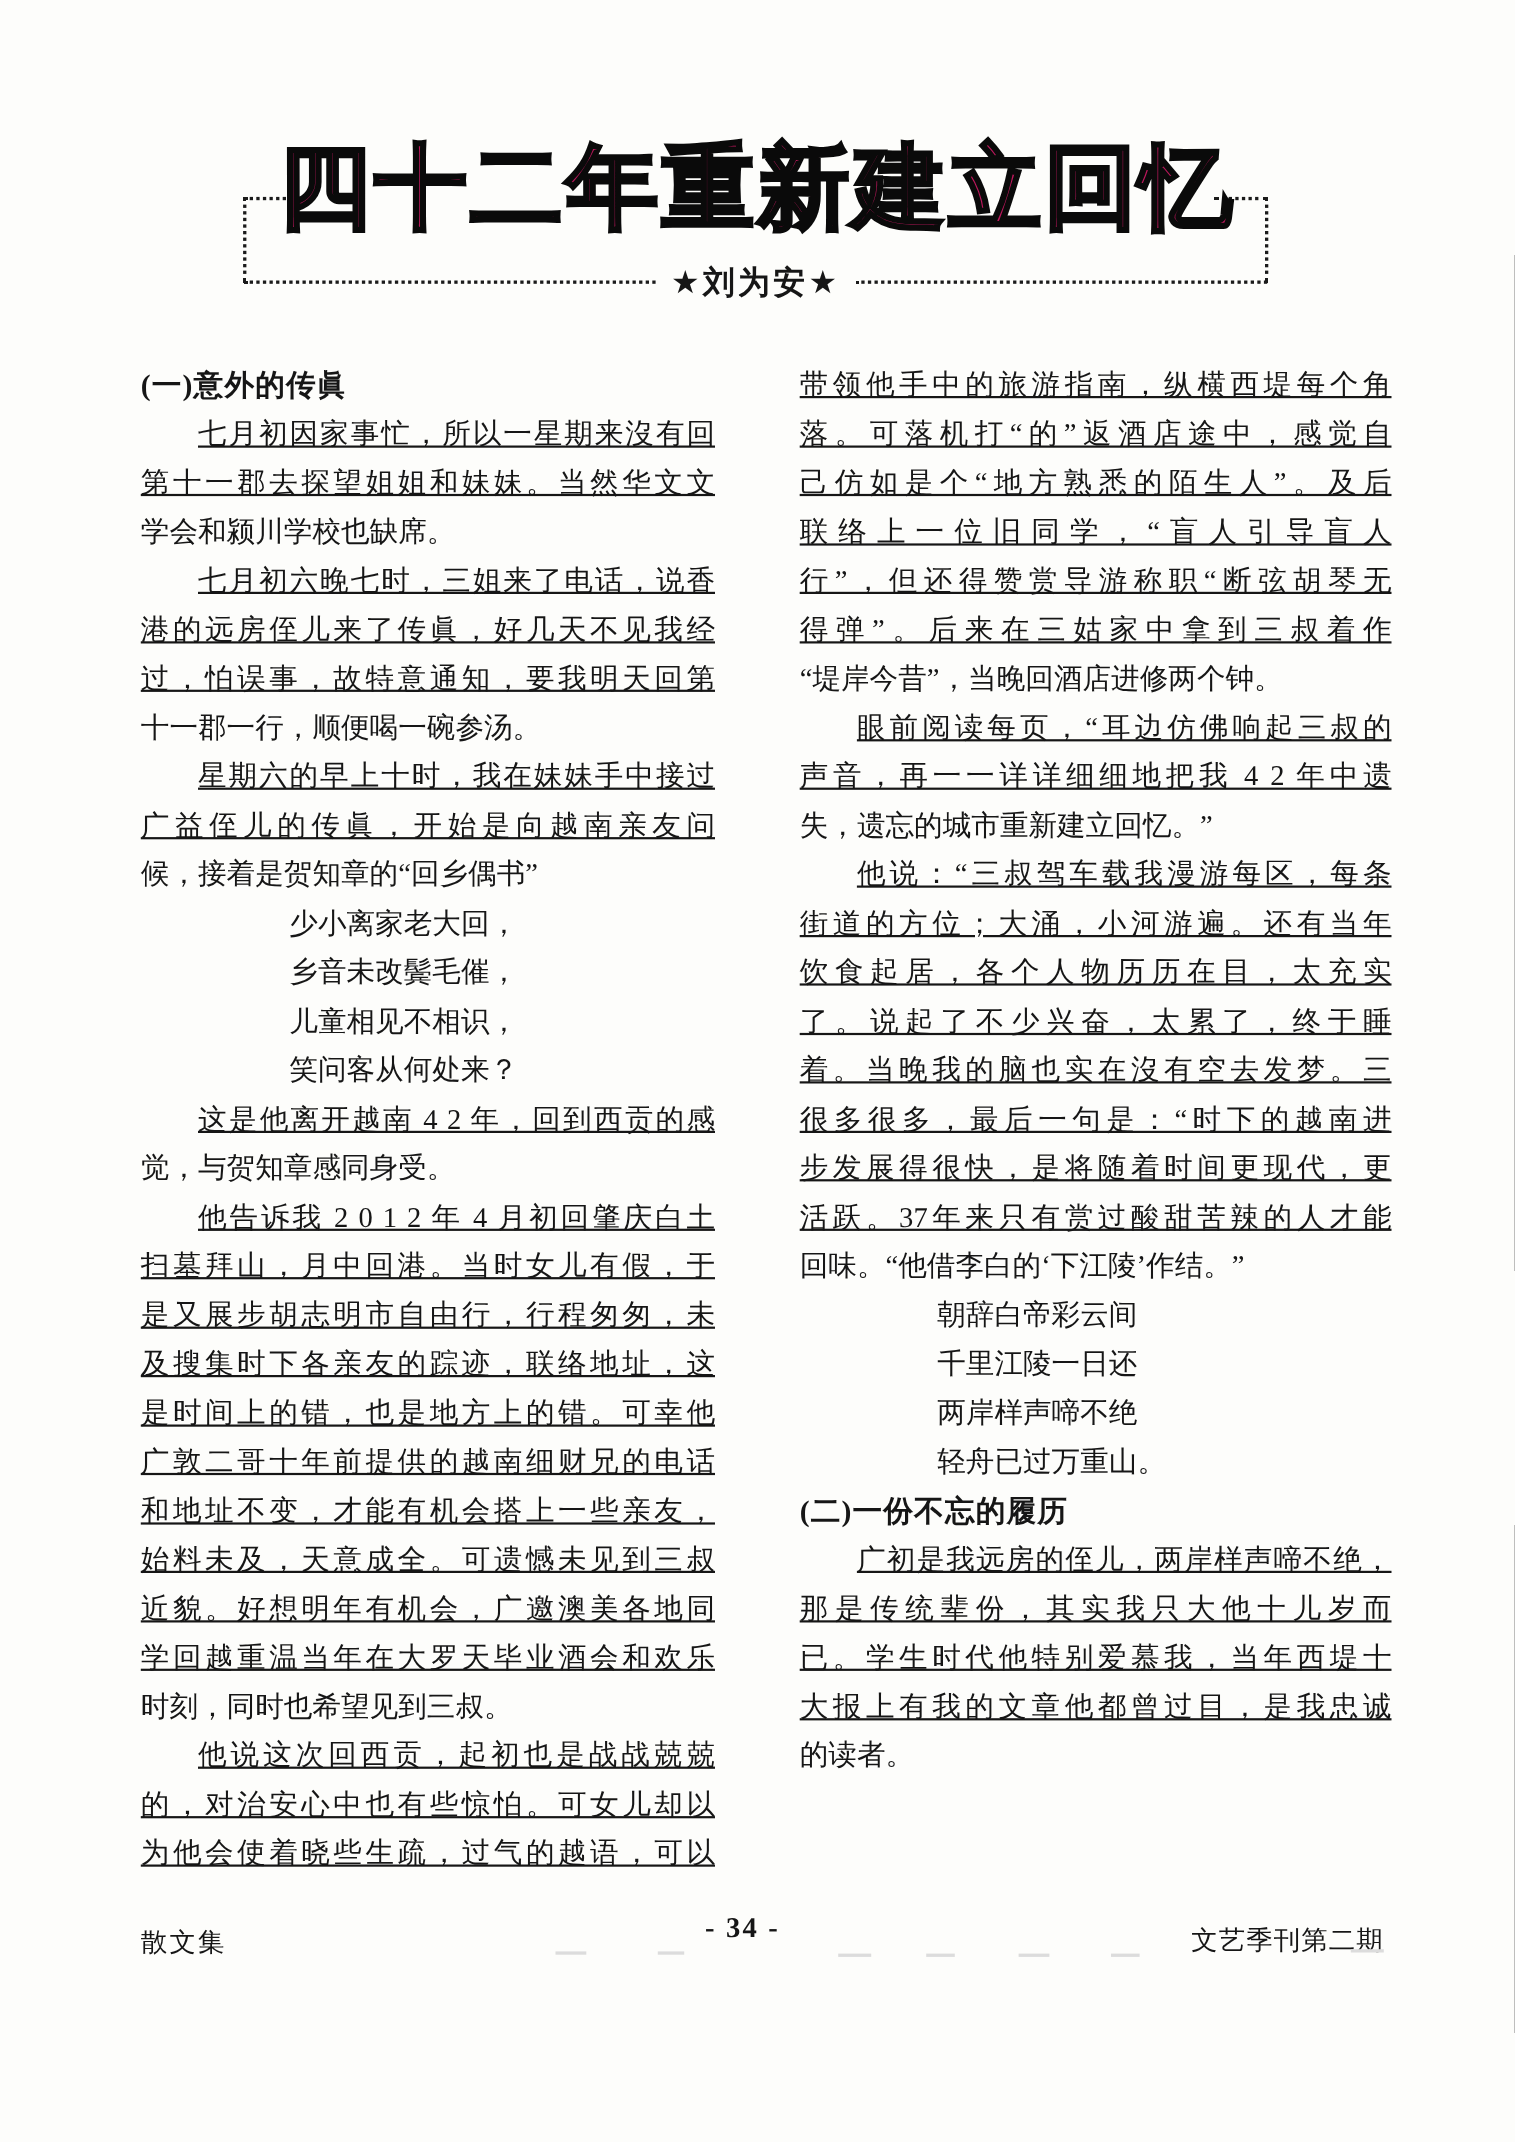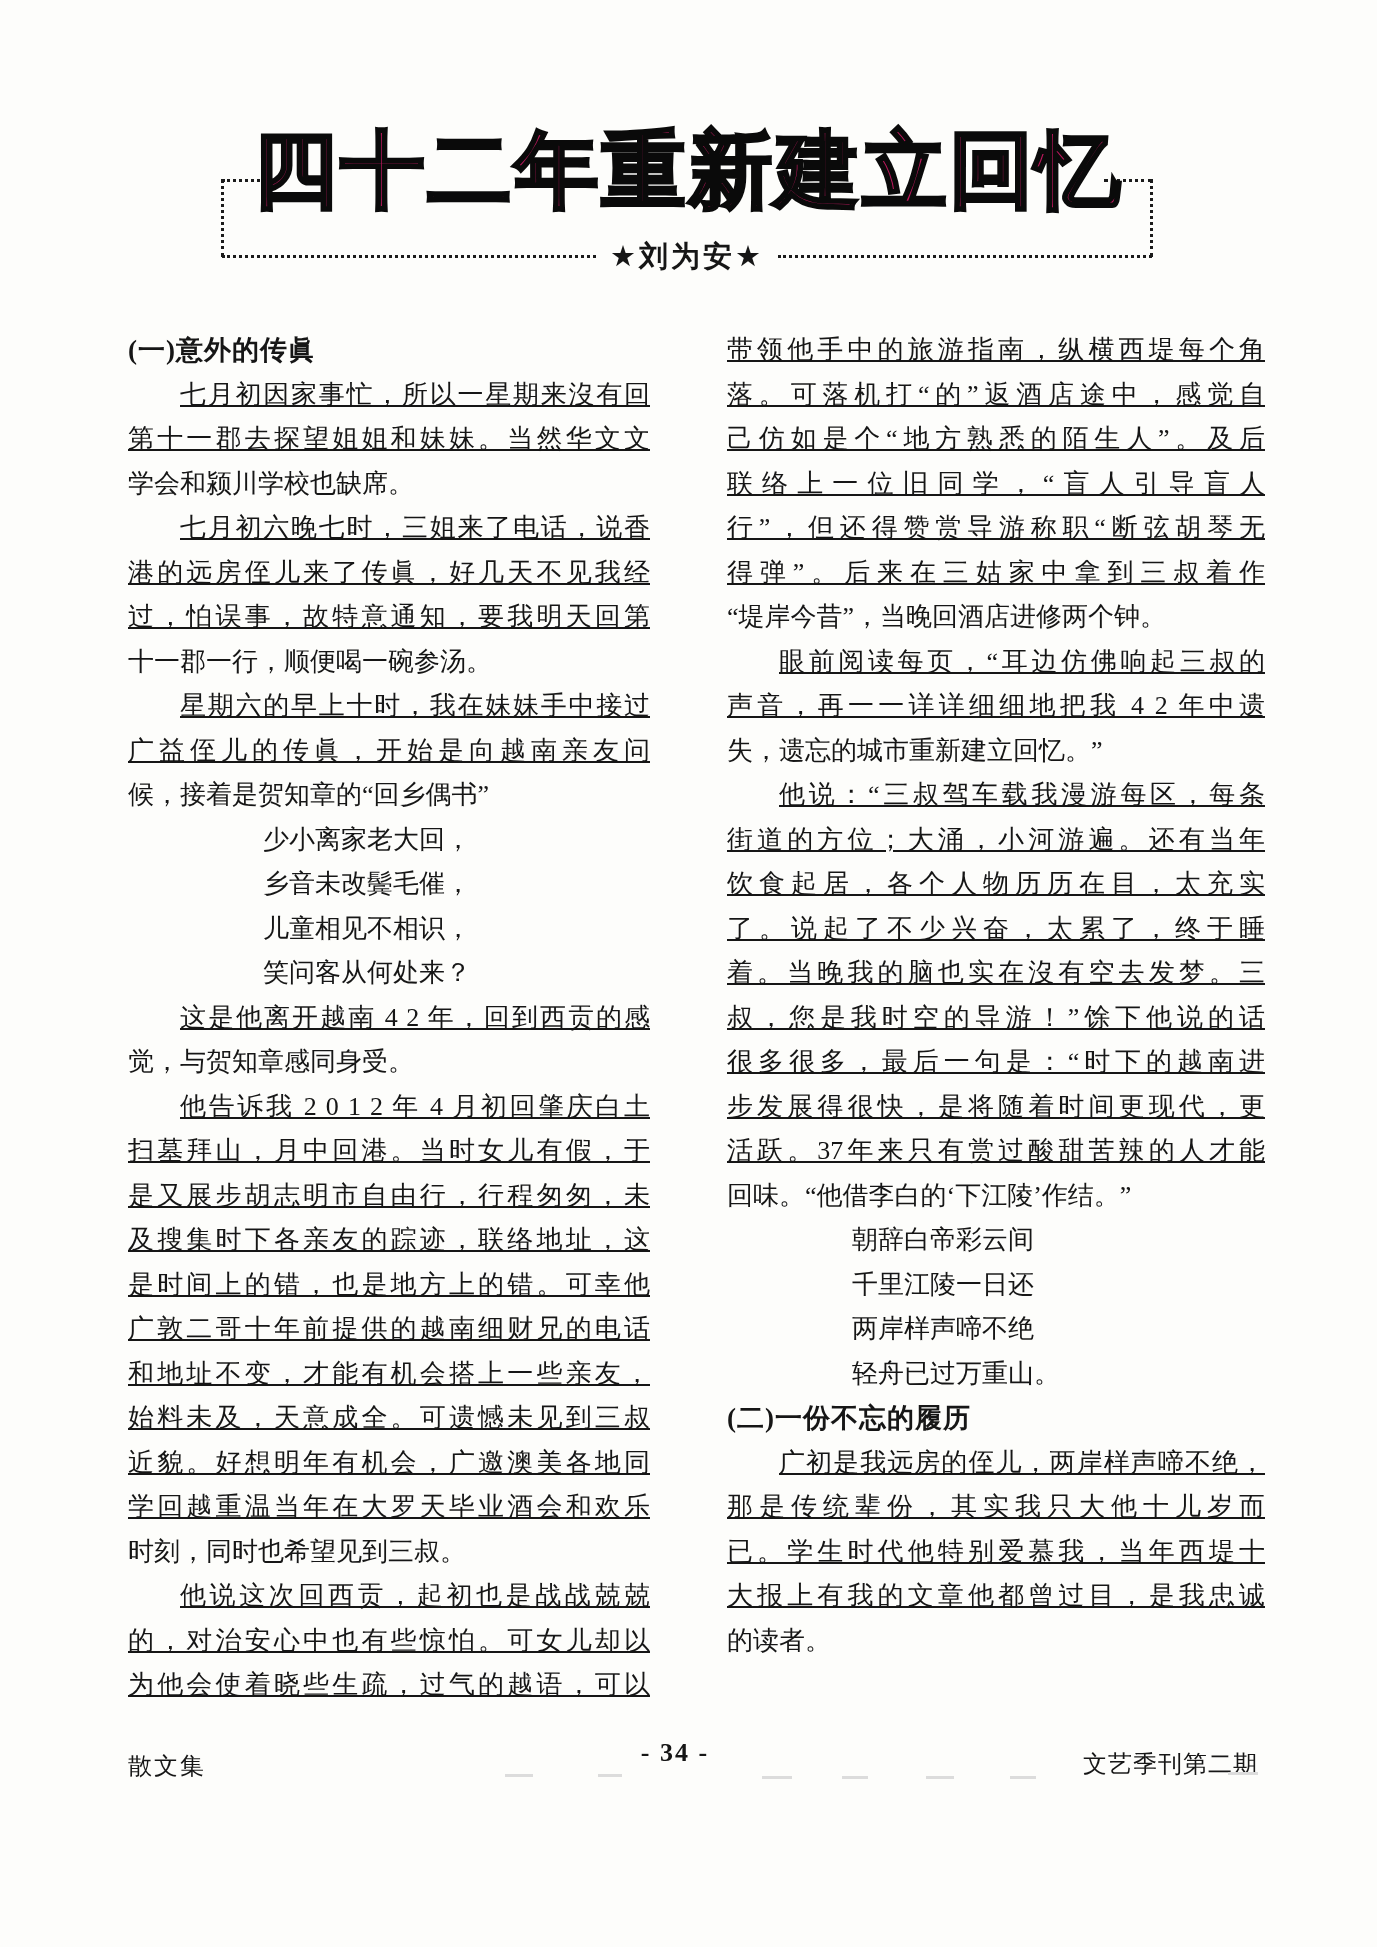--- a/index.html
+++ b/index.html
@@ -123,21 +123,20 @@
       <div class="ln pj">得弹”。后来在三姑家中拿到三叔着作</div>
       <div class="ln pe">“堤岸今昔”，当晚回酒店进修两个钟。</div>
       <div class="ln pf">眼前阅读每页，“耳边仿佛响起三叔的</div>
       <div class="ln pj">声音，再一一详详细细地把我 4 2 年中遗</div>
       <div class="ln pe">失，遗忘的城市重新建立回忆。”</div>
       <div class="ln pf">他说：“三叔驾车载我漫游每区，每条</div>
       <div class="ln pj">街道的方位；大涌，小河游遍。还有当年</div>
       <div class="ln pj">饮食起居，各个人物历历在目，太充实</div>
       <div class="ln pj">了。说起了不少兴奋，太累了，终于睡</div>
       <div class="ln pj">着。当晚我的脑也实在沒有空去发梦。三</div>
-      <div class="ln pj">叔，您是我时空的导游！”馀下他说的话</div>
       <div class="ln pj">很多很多，最后一句是：“时下的越南进</div>
       <div class="ln pj">步发展得很快，是将随着时间更现代，更</div>
       <div class="ln pj">活跃。37年来只有赏过酸甜苦辣的人才能</div>
       <div class="ln pe">回味。“他借李白的‘下江陵’作结。”</div>
       <div class="ln pm">朝辞白帝彩云间</div>
       <div class="ln pm">千里江陵一日还</div>
       <div class="ln pm">两岸样声啼不绝</div>
       <div class="ln pm">轻舟已过万重山。</div>
       <div class="ln h">(二)一份不忘的履历</div>
       <div class="ln pf">广初是我远房的侄儿，两岸样声啼不绝，</div>

